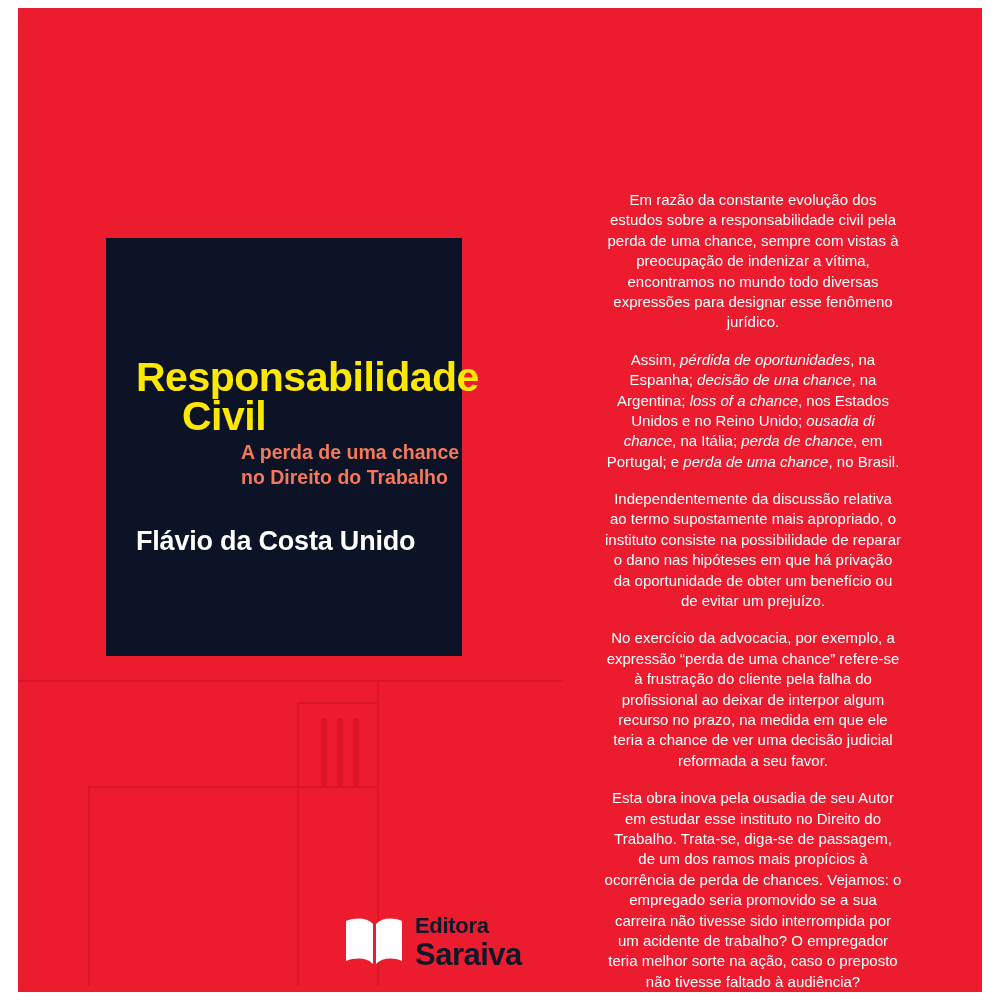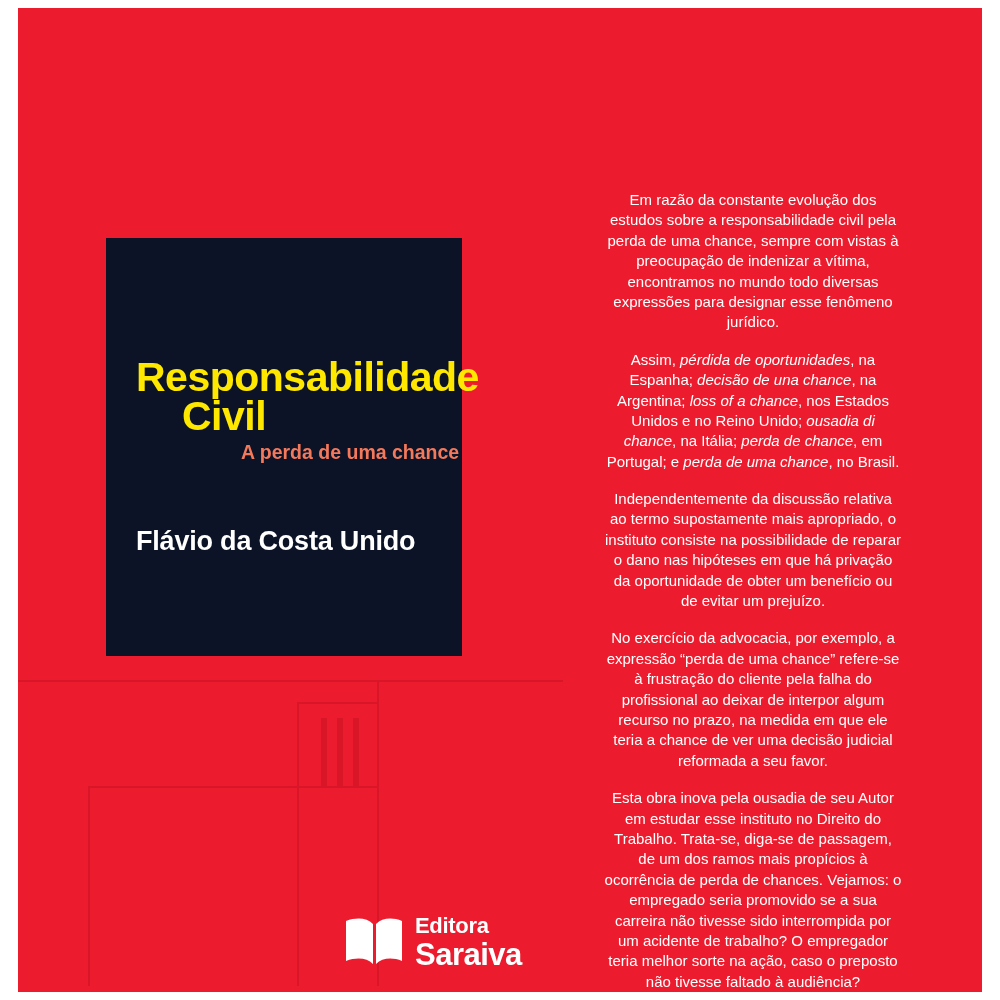--- a/index.html
+++ b/index.html
@@ -76,21 +76,21 @@
     font-weight: bold;
     letter-spacing: -0.2px;
   }
   
   #publisher {
     position: absolute;
     left: 325px;
     top: 905px;
     width: 250px;
     height: 62px;
-    color: #ffffff;
+    color: #0f172a;
   }
   #publisher-mark {
     position: absolute;
     left: 0;
     top: 2px;
     width: 62px;
     height: 52px;
   }
   #publisher-name {
     position: absolute;
@@ -148,20 +148,21 @@
 
     <div id="cover-card">
 
       <div id="cover-title">
         <span>Responsabilidade</span>
         <span class="line2">Civil</span>
       </div>
 
       <div id="cover-subtitle">
         <span>A perda de uma chance</span><br>
+        <span>no Direito do Trabalho</span>
       </div>
 
       <div id="cover-author">Flávio da Costa Unido</div>
     </div>
 
     <div id="publisher">
       <div id="publisher-mark">
         <svg width="62" height="52" viewBox="0 0 62 52" xmlns="http://www.w3.org/2000/svg">
           <path d="M3 6 C14 2, 24 3, 30 9 L30 49 C24 43, 14 42, 3 46 Z" fill="#ffffff"></path>
           <path d="M33 9 C39 3, 49 2, 59 6 L59 46 C49 42, 39 43, 33 49 Z" fill="#ffffff"></path>

